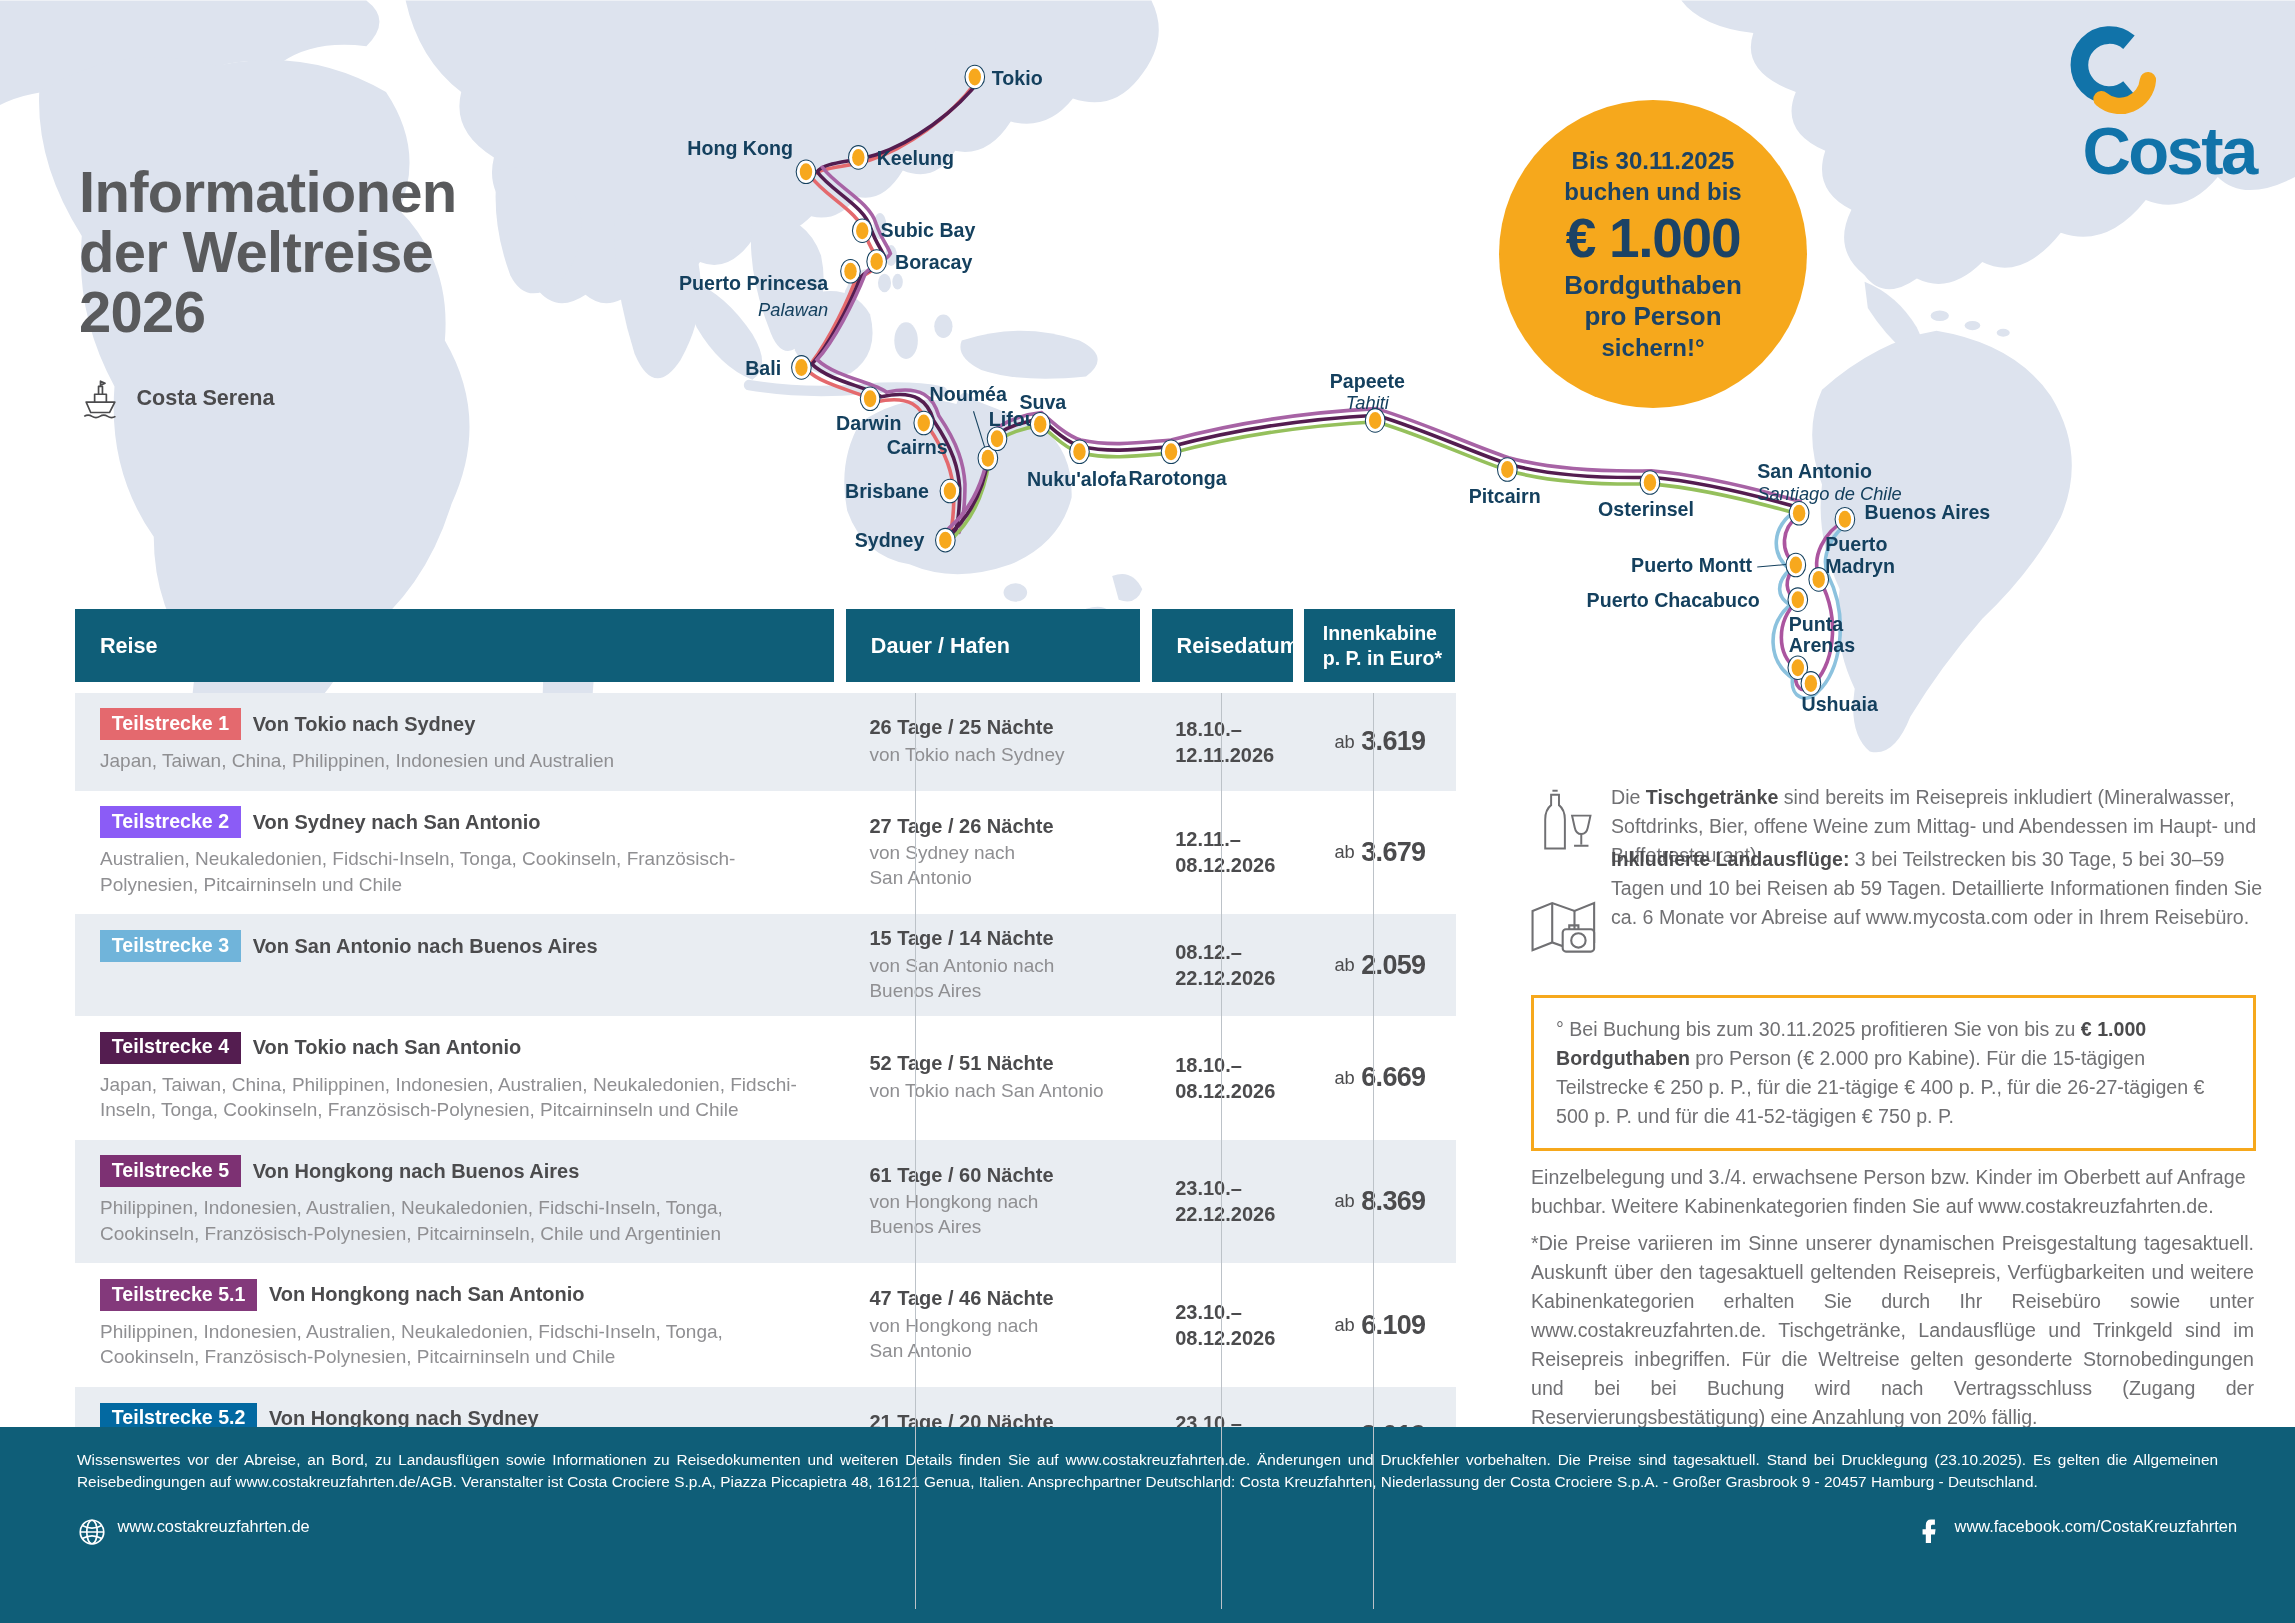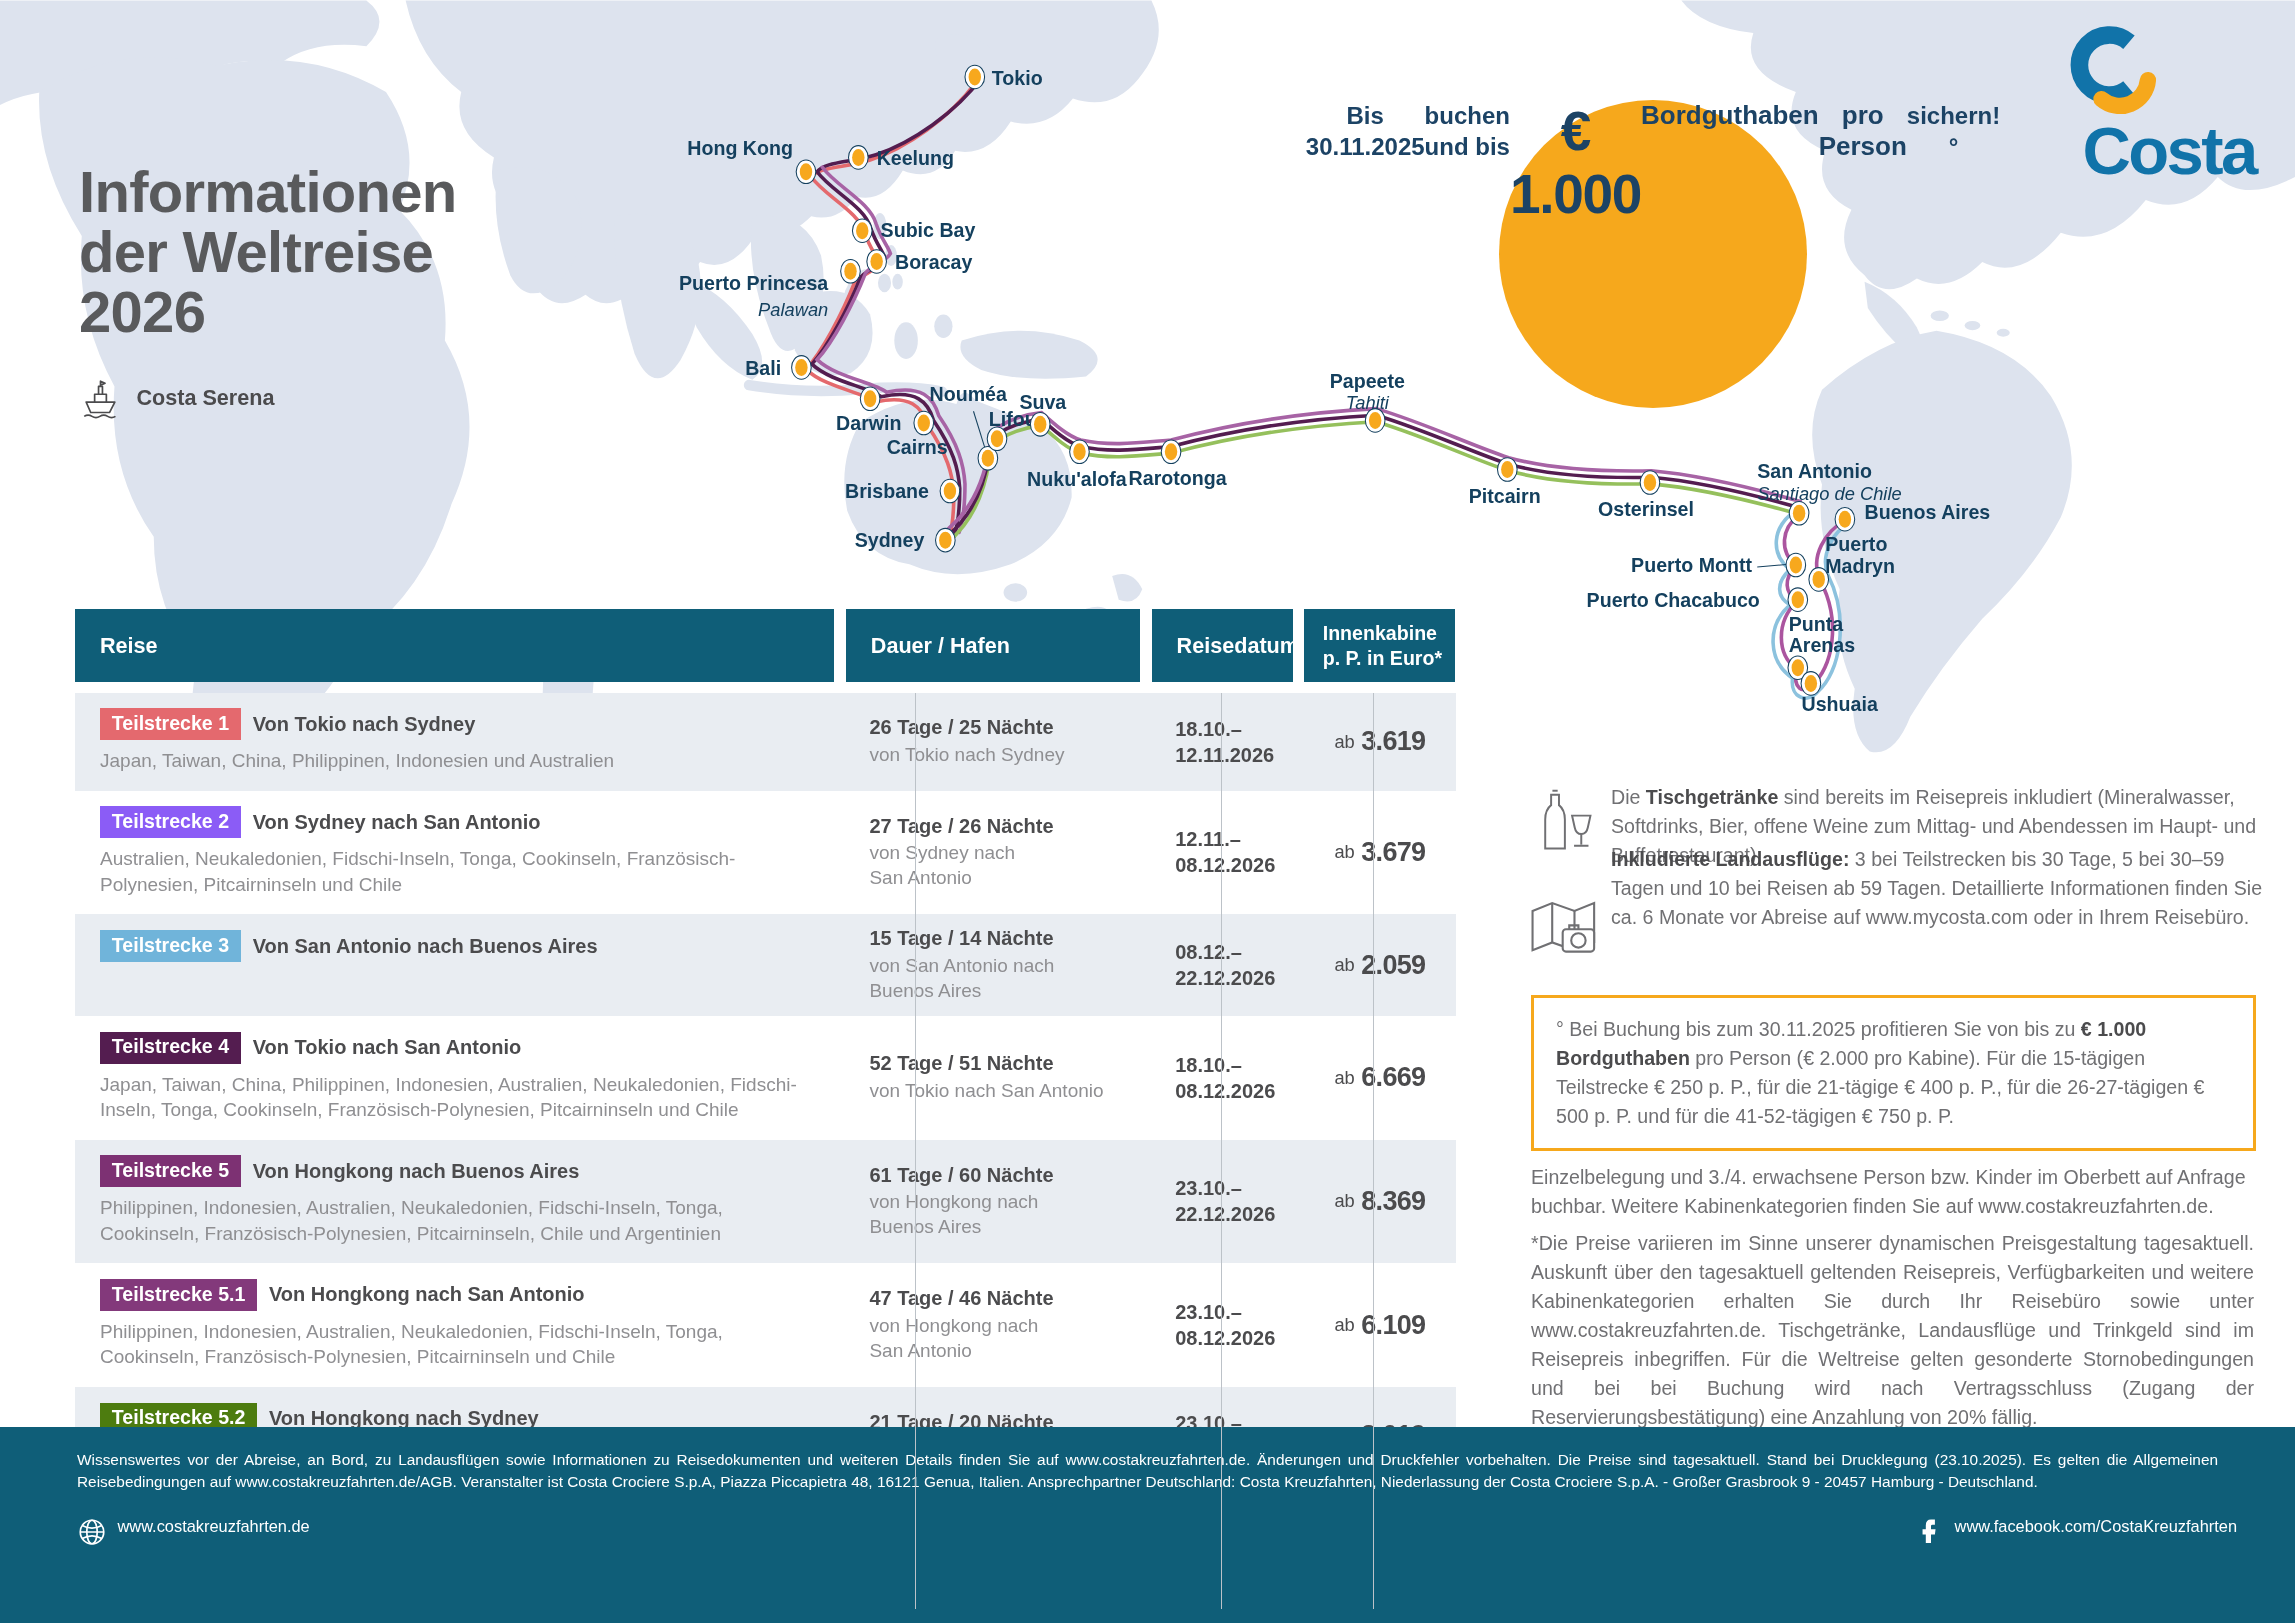--- a/index.html
+++ b/index.html
@@ -9,21 +9,21 @@
   svg{display:block;}
   .abs{position:absolute;}
 
   
   #title{left:79px;top:162px;font-size:58px;line-height:60px;font-weight:800;color:#595a5c;letter-spacing:-0.7px;}
   #ship-row{left:79px;top:376px;display:flex;align-items:center;gap:14.4px;}
   #ship-row .shipname{font-size:21.6px;font-weight:700;color:#4b4b4d;}
 
   
   #promo{left:1499px;top:100px;width:308px;height:308px;border-radius:50%;background:#f6a81c;
-         display:flex;flex-direction:row;justify-content:center;align-items:flex-start;text-align:center;color:#1c4365;}
+         display:flex;flex-direction:column;justify-content:center;align-items:center;text-align:center;color:#1c4365;}
   #promo .s{font-size:24px;font-weight:600;line-height:31px;}
   #promo .amount{font-size:55px;font-weight:800;line-height:63px;letter-spacing:-1.3px;}
   #promo .b{font-size:26px;font-weight:800;line-height:31px;}
 
   
   #logo{left:2061px;top:19.6px;width:216px;height:157px;text-align:center;}
   #logo .word{font-size:67px;font-weight:800;color:#1173a9;letter-spacing:-2.6px;line-height:65px;}
 
   
   #table{left:75px;top:609px;width:1381px;}
@@ -391,21 +391,21 @@
           <div class="c3">
             <div class="bold pl">23.10.–
 08.12.2026</div>
           </div>
           <div class="c4">
             <span class="ab">ab</span>
             <span class="price">6.109</span>
           </div>
         </div>
         <div class="trow even">
-          <div class="c1"><span class="badge" style="background: #4d7c0f;">Teilstrecke 5.2</span><span class="rtitle">Von Hongkong nach Sydney</span><div class="countries">Philippinen, Indonesien und Australien</div></div>
+          <div class="c1"><span class="badge" style="background: #0369a1;">Teilstrecke 5.2</span><span class="rtitle">Von Hongkong nach Sydney</span><div class="countries">Philippinen, Indonesien und Australien</div></div>
           <div class="c2">
             <div class="bold">21 Tage / 20 Nächte</div>
             <div class="sub pl">von Hongkong nach Sydney</div>
           </div>
           <div class="c3">
             <div class="bold pl">23.10.–
 12.11.2026</div>
           </div>
           <div class="c4">
             <span class="ab">ab</span>

